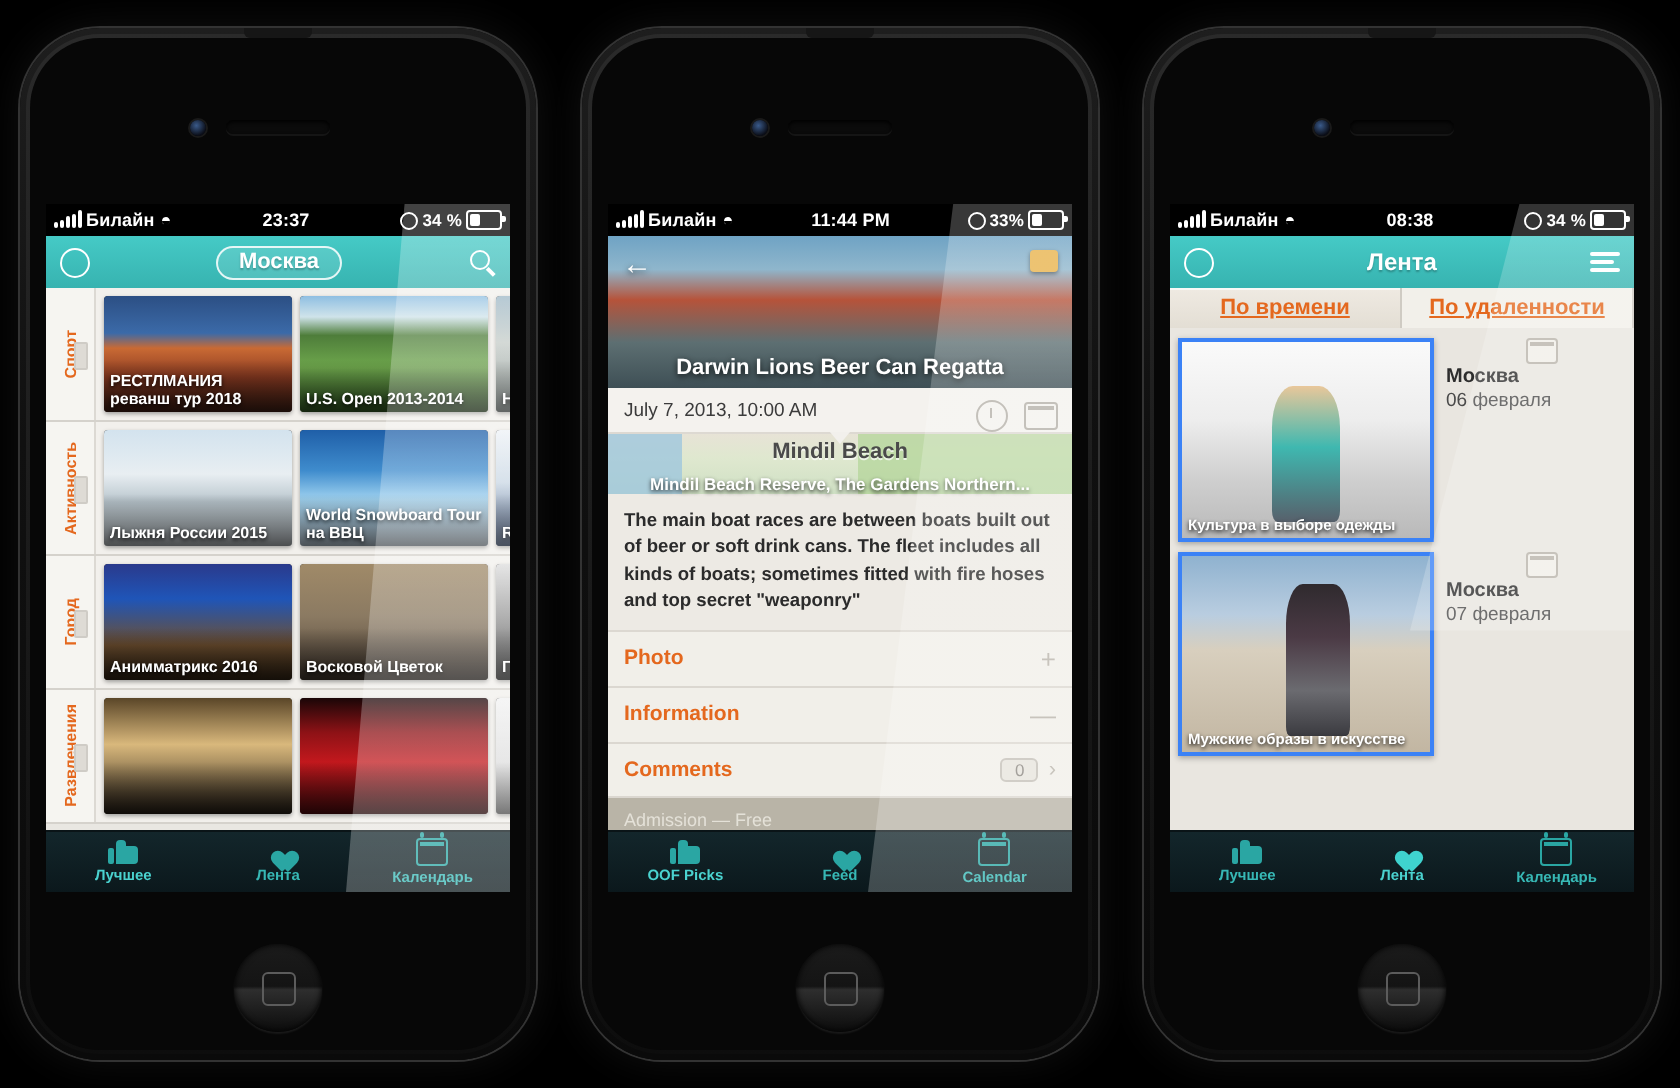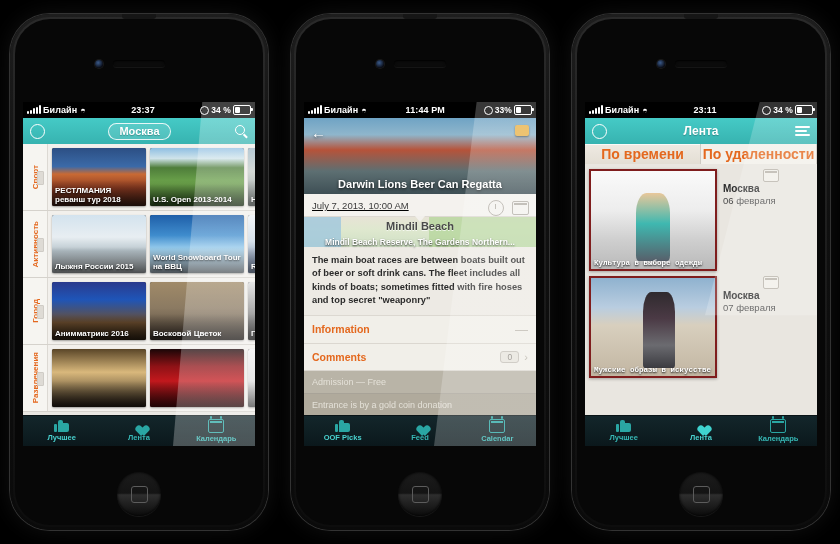--- a/index.html
+++ b/index.html
@@ -136,21 +136,21 @@
 
   
   .p2hero{position:relative;height:76px;overflow:hidden;
           background:linear-gradient(180deg,#6fa3c4 0%,#8fb6cc 22%,#b6533a 42%,#5d6f72 70%,#3e4f55 100%);}
   .hero-title{position:absolute;left:0;right:0;bottom:4px;text-align:center;color:#fff;
               font-size:11px;font-weight:bold;text-shadow:0 1px 3px rgba(0,0,0,.85);}
   .hero-back{position:absolute;left:7px;top:7px;color:#fff;font-size:15px;line-height:1;
              text-shadow:0 1px 3px rgba(0,0,0,.7);}
   .hero-share{position:absolute;right:7px;top:7px;width:14px;height:11px;
               background:#e8b24a;border-radius:2px;box-shadow:0 1px 2px rgba(0,0,0,.5);}
-  .p2meta{background:#f4f2ee;padding:6px 8px 5px;border-bottom:1px solid #ddd9d2;position:relative;text-decoration:underline;}
+  .p2meta{background:#f4f2ee;padding:6px 8px 5px;border-bottom:1px solid #ddd9d2;position:relative;}
   .p2date{font-size:9.5px;color:#3b3b3b;}
   .p2city{font-size:10.5px;color:#222;font-weight:bold;margin-top:3px;}
   .p2acts{position:absolute;right:7px;top:6px;display:flex;gap:8px;align-items:center;}
   .act-clock{width:14px;height:14px;border-radius:50%;border:1.4px solid #b4b0a8;position:relative;}
   .act-clock:after{content:"";position:absolute;left:6px;top:3px;width:1.4px;height:5px;background:#b4b0a8;}
   .act-cal{width:15px;height:12px;border:1.4px solid #b4b0a8;border-radius:2px;position:relative;}
   .act-cal:before{content:"";position:absolute;left:1px;right:1px;top:1px;height:2px;background:#b4b0a8;}
   .p2map{position:relative;height:30px;margin:0;background:
         linear-gradient(180deg,#e7e3d6 0%,#dfe8cf 40%,#cfe0c4 100%);}
   .map-green{position:absolute;right:0;top:0;bottom:0;width:46%;background:#b9d7a0;opacity:.85;}
@@ -171,28 +171,28 @@
   .p2sec .badge{display:inline-block;min-width:11px;text-align:center;border:1px solid #c4c0b8;
                 border-radius:3px;color:#8b8780;font-size:8.5px;padding:0 3px;background:#e7e4dd;}
   .p2sec .chev{color:#b9b4ab;font-size:11px;margin-left:5px;}
   .p2inforow{background:#b9b4a7;color:#e4e1d8;font-size:9px;padding:6px 8px;
              border-bottom:1px solid #a8a398;}
   .p2inforow.b{background:#b0aa9c;}
 
   
   .segbar{display:flex;height:20px;background:#e6e3dc;border-bottom:1px solid #cfcbc3;}
   .seg{flex:1;display:flex;align-items:center;justify-content:center;
-       font-size:14px;font-weight:bold;color:#e4681e;border-right:1px solid #cfcbc3;}
+       font-size:11px;font-weight:bold;color:#e4681e;border-right:1px solid #cfcbc3;text-decoration:underline;}
   .seg.sel{background:linear-gradient(180deg,#efeae2,#e3ded4);
            box-shadow:inset 0 1px 0 rgba(255,255,255,.7);}
   .seg.alt{background:#f2f0ea;}
   .feed{position:absolute;top:62px;left:0;right:0;bottom:30px;background:#e9e6e0;overflow:hidden;}
   .fitem{position:relative;margin:5px 4px 0;display:flex;gap:6px;}
-  .fthumb{width:124px;height:98px;position:relative;border:2px solid #7f1d1d;
-          box-shadow:0 1px 3px rgba(0,0,0,.3);background:#404040;overflow:hidden;font-family:Liberation Mono, monospace;}
+  .fthumb{width:124px;height:98px;position:relative;border:2px solid #3b82f6;
+          box-shadow:0 1px 3px rgba(0,0,0,.3);background:#404040;overflow:hidden;}
   .fthumb .cap{position:absolute;left:0;right:0;bottom:0;padding:2px 3px;color:#fff;
                font-size:7.5px;font-weight:bold;text-shadow:0 1px 2px rgba(0,0,0,.9);}
   .fmeta{flex:1;padding-top:14px;}
   .fmeta .city{font-size:10px;font-weight:bold;color:#2d2d2d;}
   .fmeta .dt{font-size:9.5px;color:#4a4a4a;margin-top:1px;}
   .ficon{position:absolute;right:34px;top:0;width:14px;height:11px;border:1.4px solid #b9b4ab;
          border-radius:2px;background:#f1efe9;}
   .ficon:before{content:"";position:absolute;left:1px;right:1px;top:1px;height:2px;background:#b9b4ab;}
   .art-fashion{background:linear-gradient(180deg,#fafafa 0%,#ededed 40%,#cfcfcf 70%,#b9b9b9 100%);}
   .art-fashion:after{content:"";position:absolute;left:36%;top:22%;width:28%;height:70%;
@@ -434,20 +434,24 @@
         <div class="map-blue"></div>
         <div class="map-green"></div>
         <div class="map-pin"></div>
         <div class="map-label">Mindil Beach</div>
         <div class="map-addr">Mindil Beach Reserve, The Gardens Northern...</div>
       </div>
 
       <div class="p2desc">The main boat races are between boats built out of beer or soft drink cans. The fleet includes all kinds of boats; sometimes fitted with fire hoses and top secret "weaponry"</div>
 
       <div class="p2sec">
+        <span class="sname">Photo</span>
+        <span class="plus">+</span>
+      </div>
+      <div class="p2sec">
         <span class="sname">Information</span>
         <span class="plus">—</span>
       </div>
       <div class="p2sec">
         <span class="sname">Comments</span>
         <span class="badge">0</span>
         <span class="chev">›</span>
       </div>
 
       <div class="p2inforow">Admission — Free</div>
@@ -494,21 +498,21 @@
           <span class="bars">
               <i></i>
               <i></i>
               <i></i>
               <i></i>
               <i></i>
             </span>
           <span class="carrier">Билайн</span>
           <span class="wifi">◓</span>
         </div>
-        <div class="sb-mid">23:11</div>
+        <div class="sb-mid">08:38</div>
         <div class="sb-right">
           <span class="alarm"></span>
           <span>34 %</span>
           <span class="batt">
               <i></i>
             </span>
         </div>
       </div>
 
       <div class="navbar">

